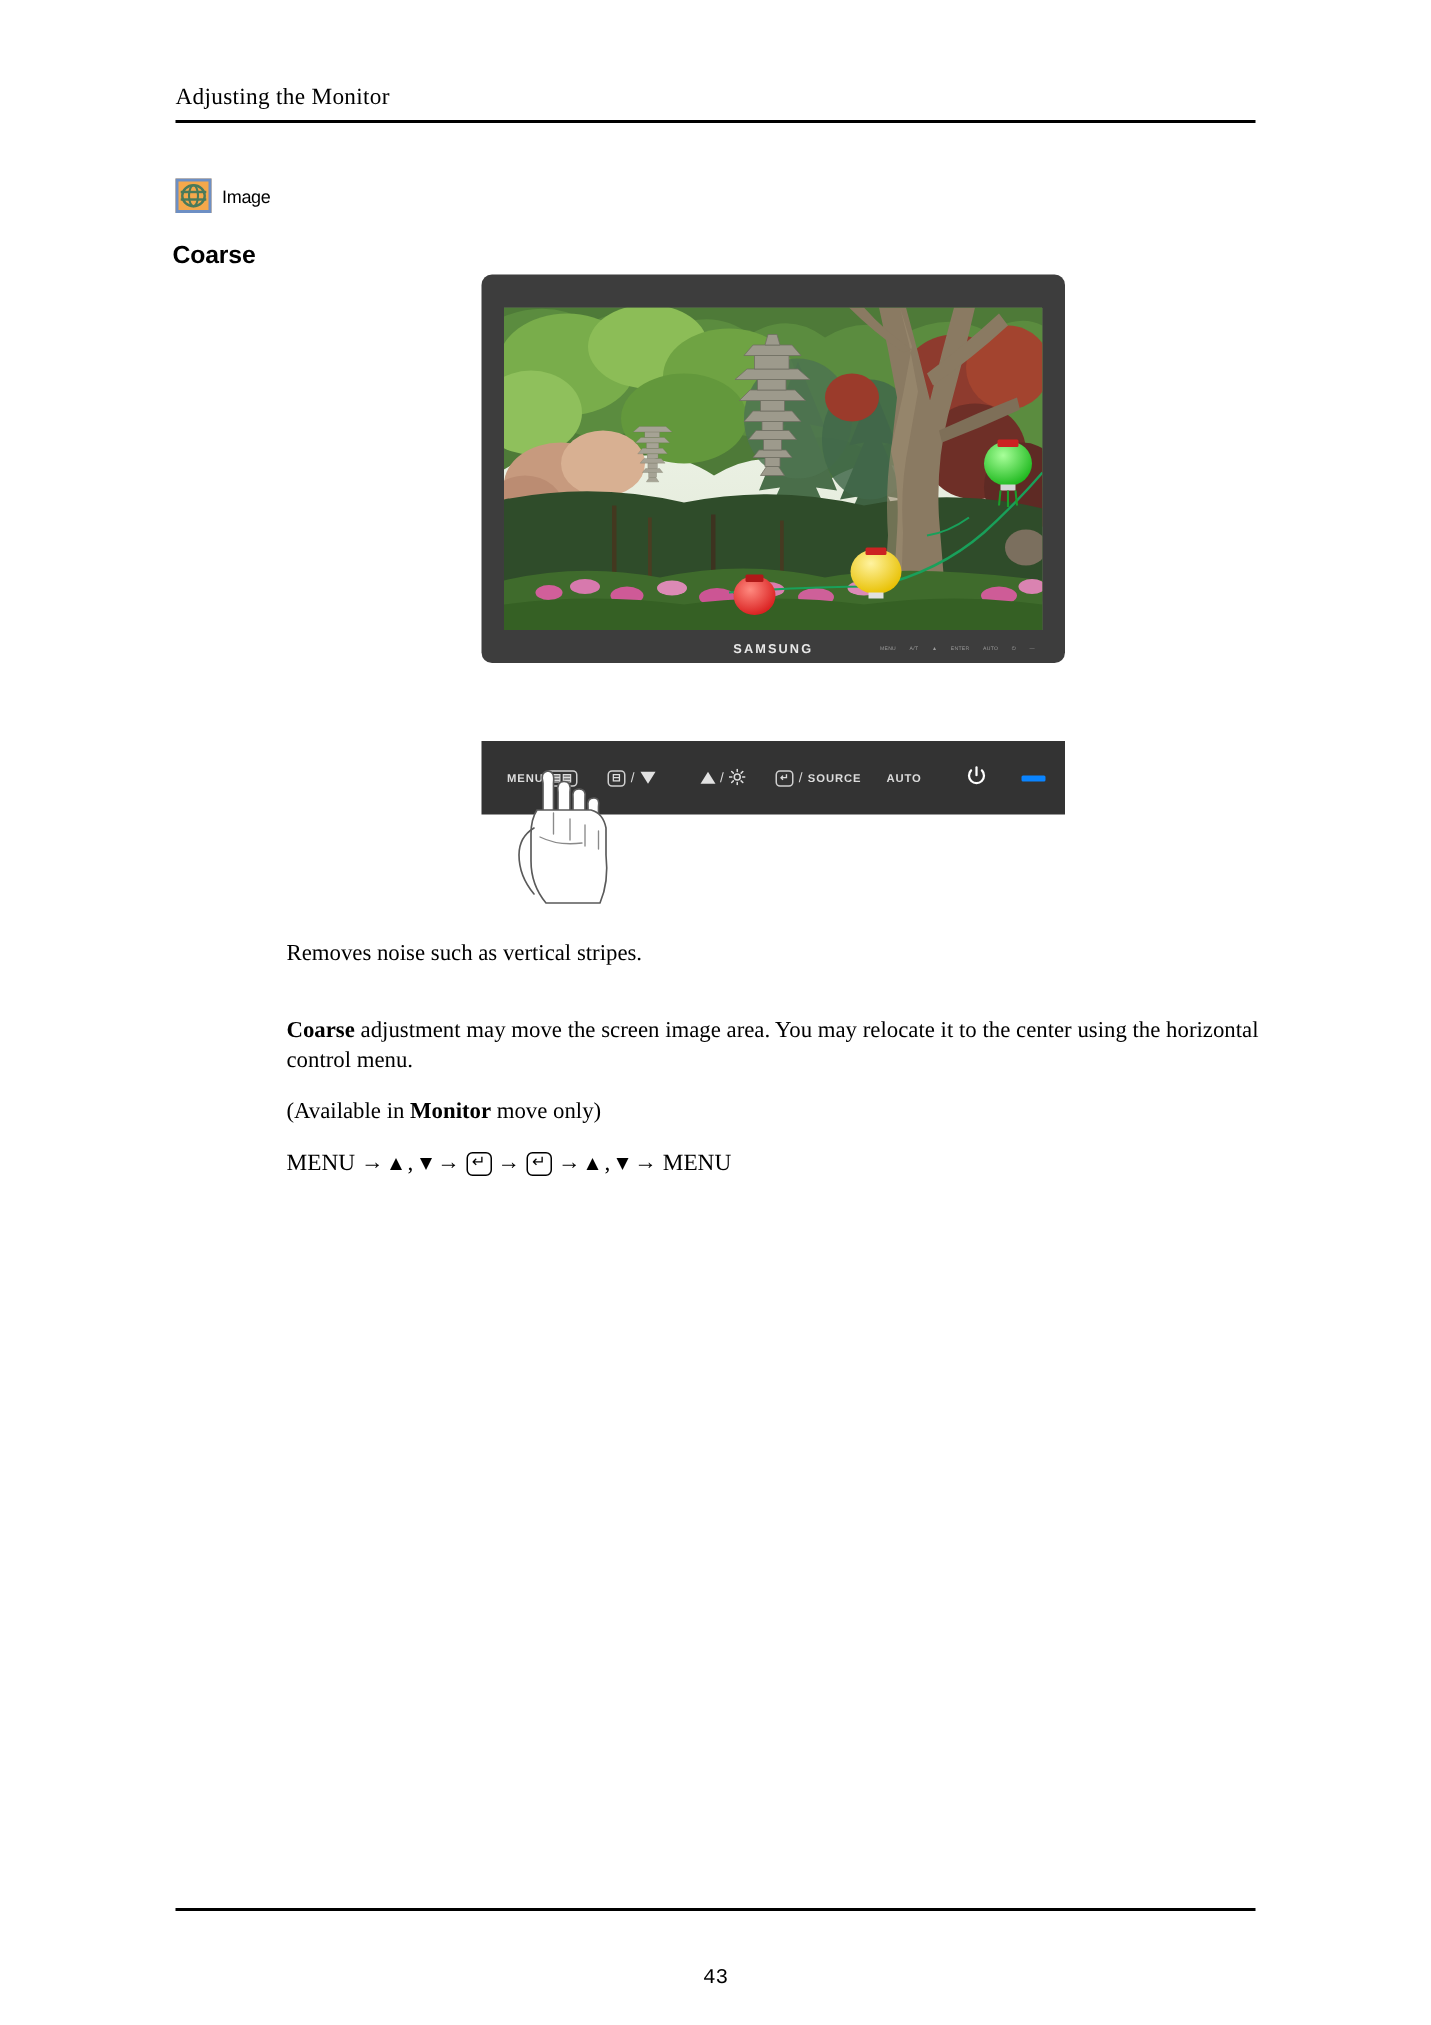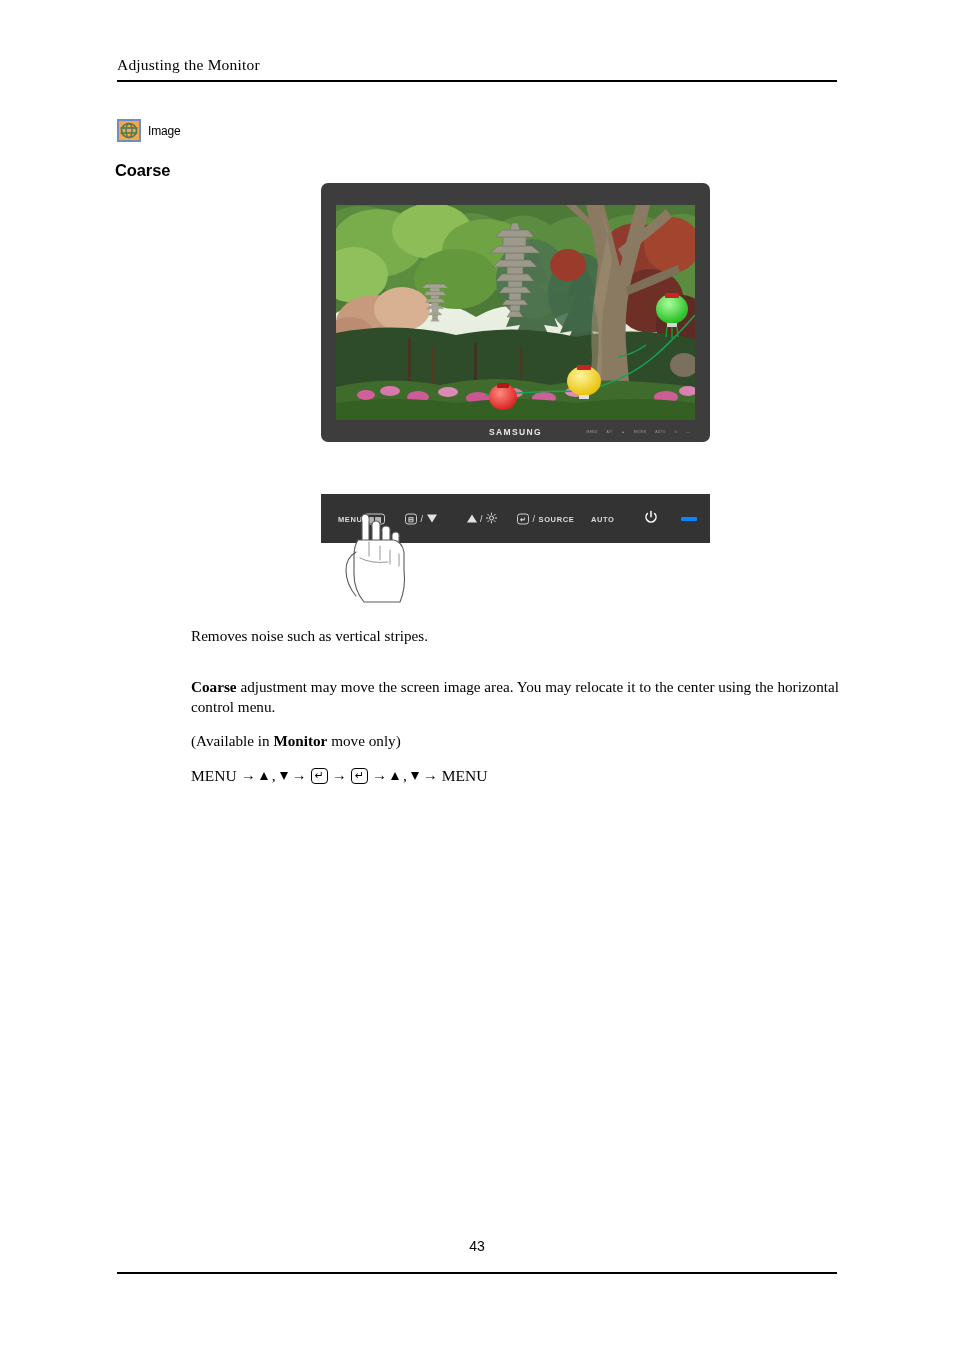--- a/index.html
+++ b/index.html
@@ -249,24 +249,24 @@
     position: absolute;
     left: 117px;
     top: 1272px;
     width: 720px;
     height: 1.6px;
     background: #000000;
   }
   .footer-page {
     position: absolute;
     left: 117px;
-    top: 1238px;
+    top: 1311px;
     width: 720px;
     text-align: center;
-    font-family: Liberation Sans, sans-serif;
+    font-family: Liberation Mono, monospace;
     font-size: 14px;
   }
 </style>
 </head>
 <body>
 
 <div class="page-header">Adjusting the Monitor</div>
 <div class="header-rule"></div>
 
 <div class="section-heading">

